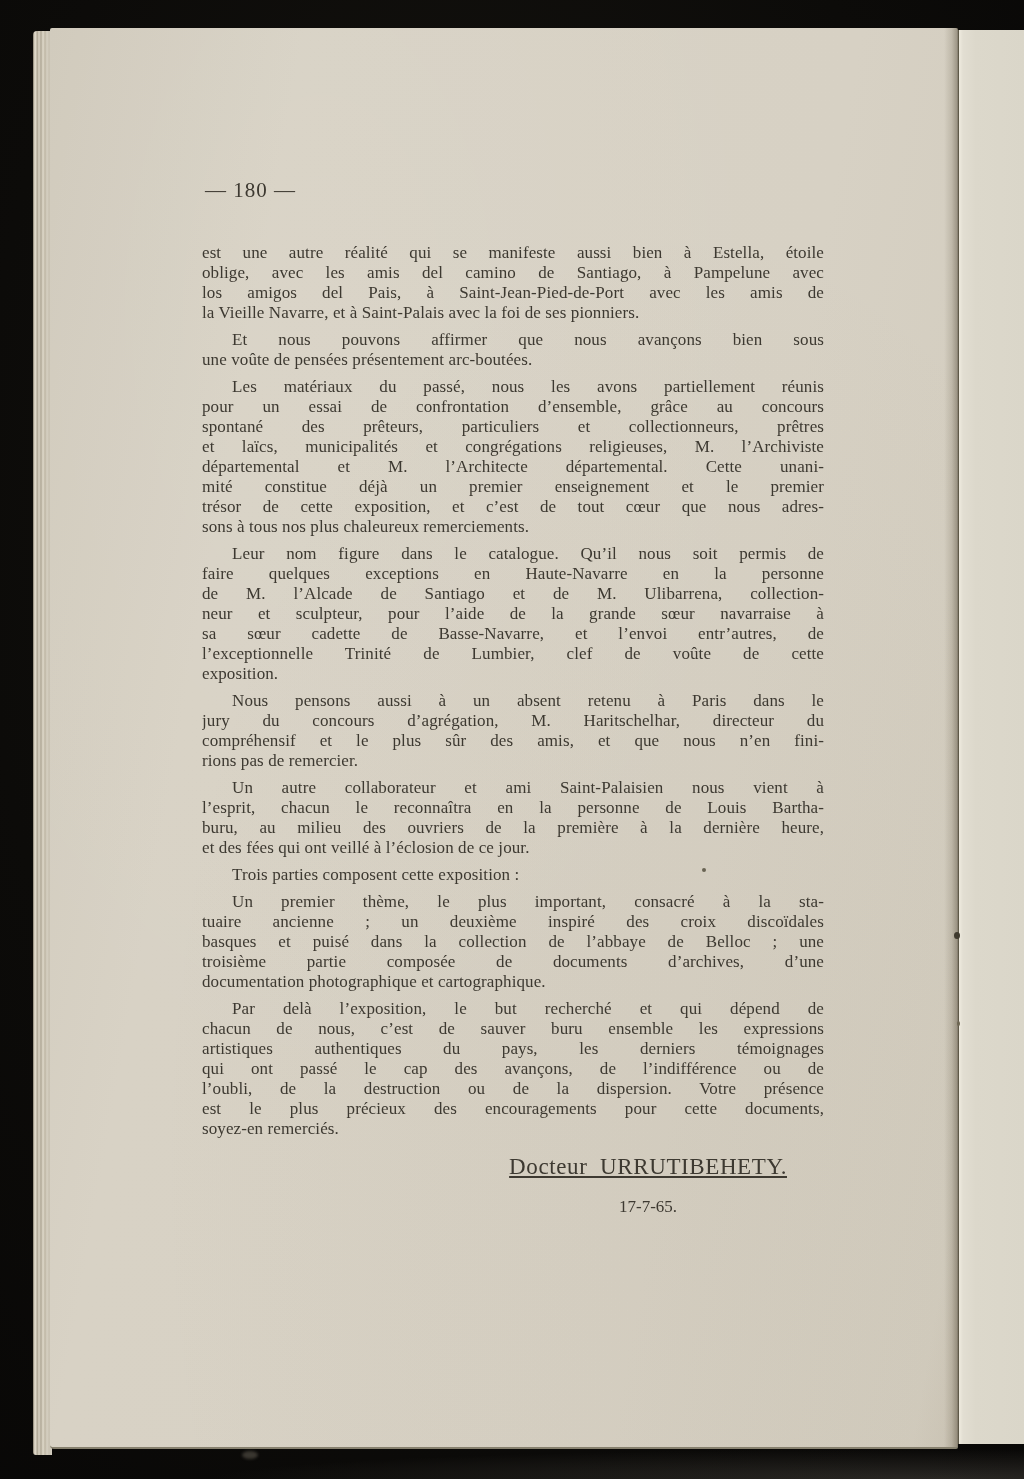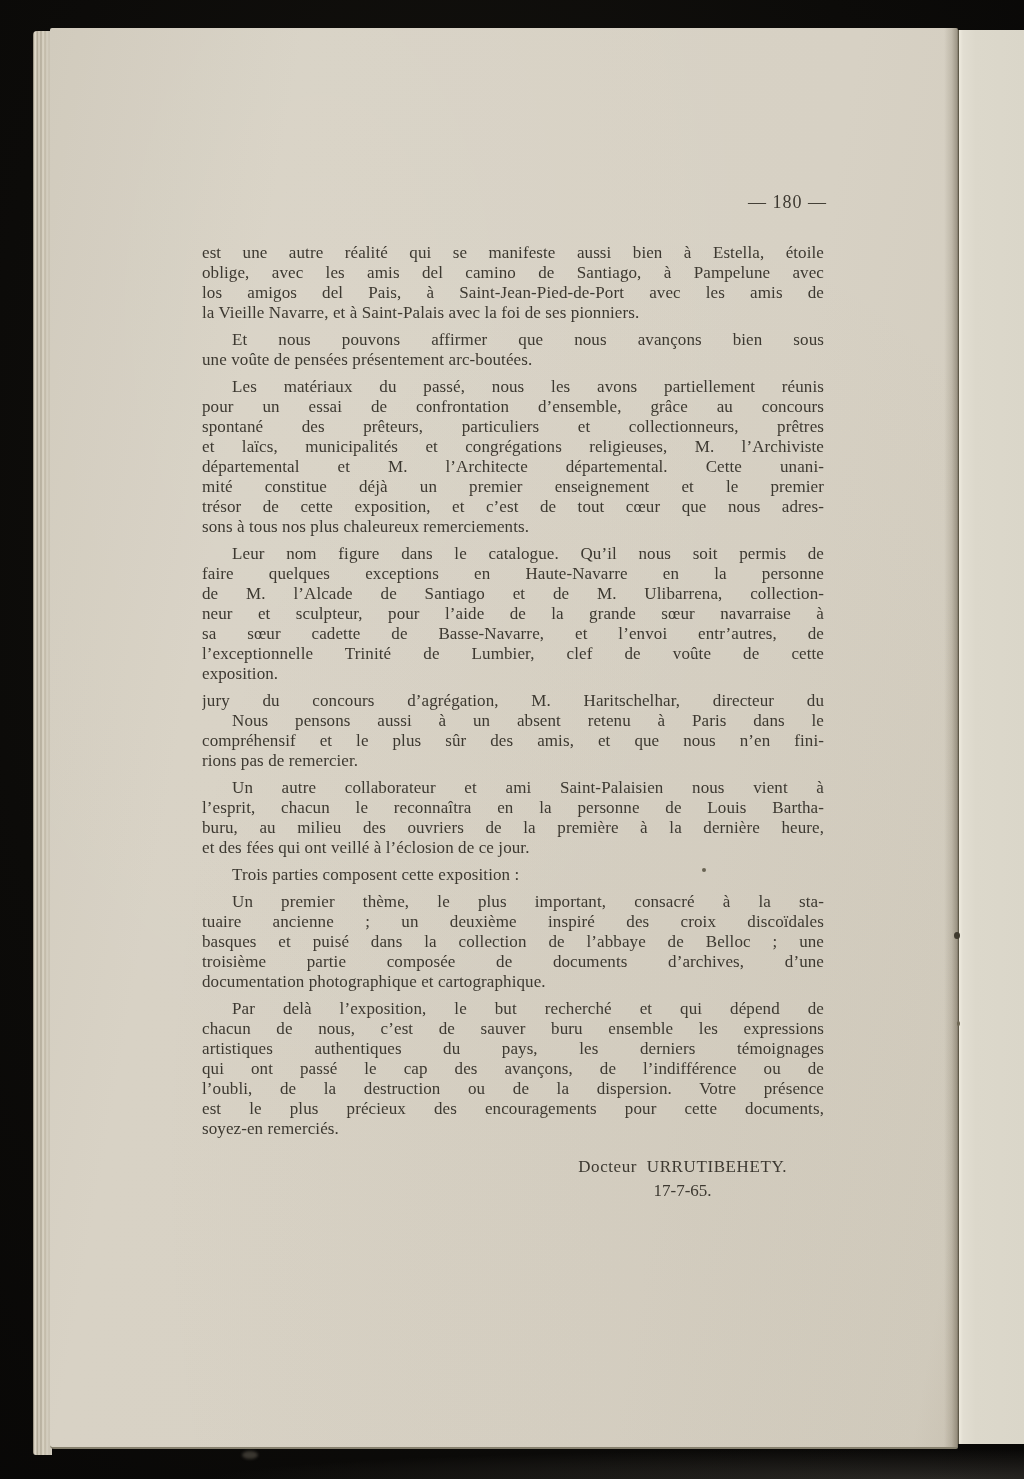--- a/index.html
+++ b/index.html
@@ -51,23 +51,23 @@
 
   
   .floor-sheen {
     position: absolute; left: 0; top: 1440px; width: 1024px; height: 39px;
     background: radial-gradient(ellipse at 92% 100%, rgba(125,120,110,0.28), rgba(0,0,0,0) 55%);
     pointer-events: none;
   }
 
   
   .page-number {
-    position: absolute; left: 155px; top: 164px; width: 622px;
-    text-align: right;
-    font-size: 18px; line-height: 20px;
+    position: absolute; left: 155px; top: 152px; width: 622px;
+    text-align: left;
+    font-size: 21px; line-height: 20px;
     color: #3d3931;
     letter-spacing: 1px;
   }
   .body-text {
     position: absolute; left: 152px; top: 215px; width: 622px;
     font-size: 17px; color: #3d3931;
     letter-spacing: 0.1px;
   }
   .para { margin: 0 0 7px 0; }
   .line {
@@ -83,25 +83,26 @@
   .signature {
     position: absolute; left: 155px; top: 1129px; width: 622px;
   }
   .signature .sig-inner {
     width: max-content;
     margin-left: auto; margin-right: 40px;
     text-align: center;
     color: #3d3931;
   }
   .sig-name {
-    font-size: 17px; line-height: 20px;
+    font-size: 23px; line-height: 20px;
     white-space: pre;
     letter-spacing: 0.6px;
+    text-decoration: underline;
   }
-  .sig-date { font-size: 17px; line-height: 20px; margin-top: 4px; }
+  .sig-date { font-size: 17px; line-height: 20px; margin-top: 20px; }
 
   
   .speck { position: absolute; border-radius: 50%; pointer-events: none; }
   .speck-gutter-1 { left: 954px; top: 932px; width: 6px; height: 7px; background: #3f3a2e; }
   .speck-gutter-2 { left: 957px; top: 1021px; width: 3px; height: 5px; background: #6d6652; }
   .speck-text { left: 702px; top: 868px; width: 4px; height: 4px; background: #55503f; opacity: 0.85; }
   .smudge {
     position: absolute; left: 192px; top: 1423px; width: 16px; height: 8px;
     background: rgba(105,100,88,0.5); border-radius: 50%;
     filter: blur(1.5px); pointer-events: none;
@@ -139,22 +140,22 @@
       <div class="para">
         <div class="line indent">Leur nom figure dans le catalogue. Qu’il nous soit permis de</div>
         <div class="line">faire quelques exceptions en Haute-Navarre en la personne</div>
         <div class="line">de M. l’Alcade de Santiago et de M. Ulibarrena, collection-</div>
         <div class="line">neur et sculpteur, pour l’aide de la grande sœur navarraise à</div>
         <div class="line">sa sœur cadette de Basse-Navarre, et l’envoi entr’autres, de</div>
         <div class="line">l’exceptionnelle Trinité de Lumbier, clef de voûte de cette</div>
         <div class="line last">exposition.</div>
       </div>
       <div class="para">
+        <div class="line indent">Nous pensons aussi à un absent retenu à Paris dans le</div>
         <div class="line">jury du concours d’agrégation, M. Haritschelhar, directeur du</div>
-        <div class="line indent">Nous pensons aussi à un absent retenu à Paris dans le</div>
         <div class="line">compréhensif et le plus sûr des amis, et que nous n’en fini-</div>
         <div class="line last">rions pas de remercier.</div>
       </div>
       <div class="para">
         <div class="line indent">Un autre collaborateur et ami Saint-Palaisien nous vient à</div>
         <div class="line">l’esprit, chacun le reconnaîtra en la personne de Louis Bartha-</div>
         <div class="line">buru, au milieu des ouvriers de la première à la dernière heure,</div>
         <div class="line last">et des fées qui ont veillé à l’éclosion de ce jour.</div>
       </div>
       <div class="para">

